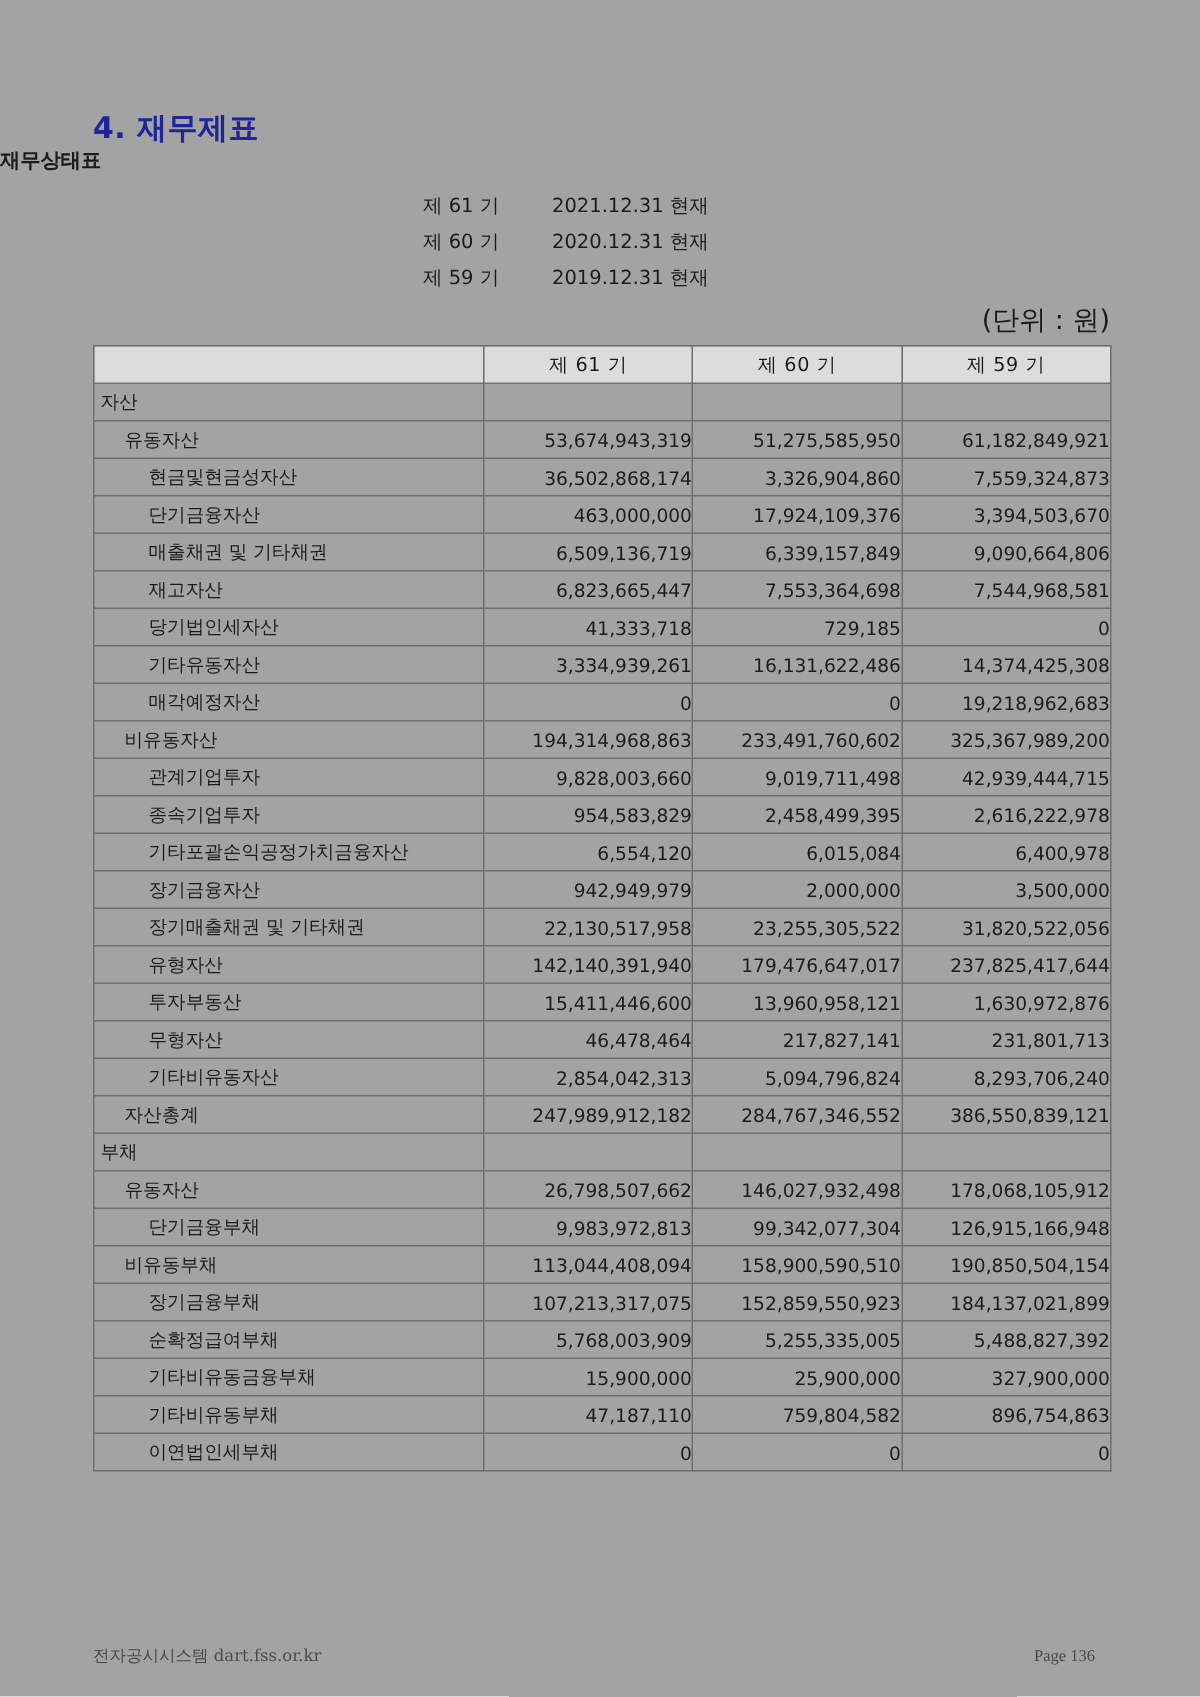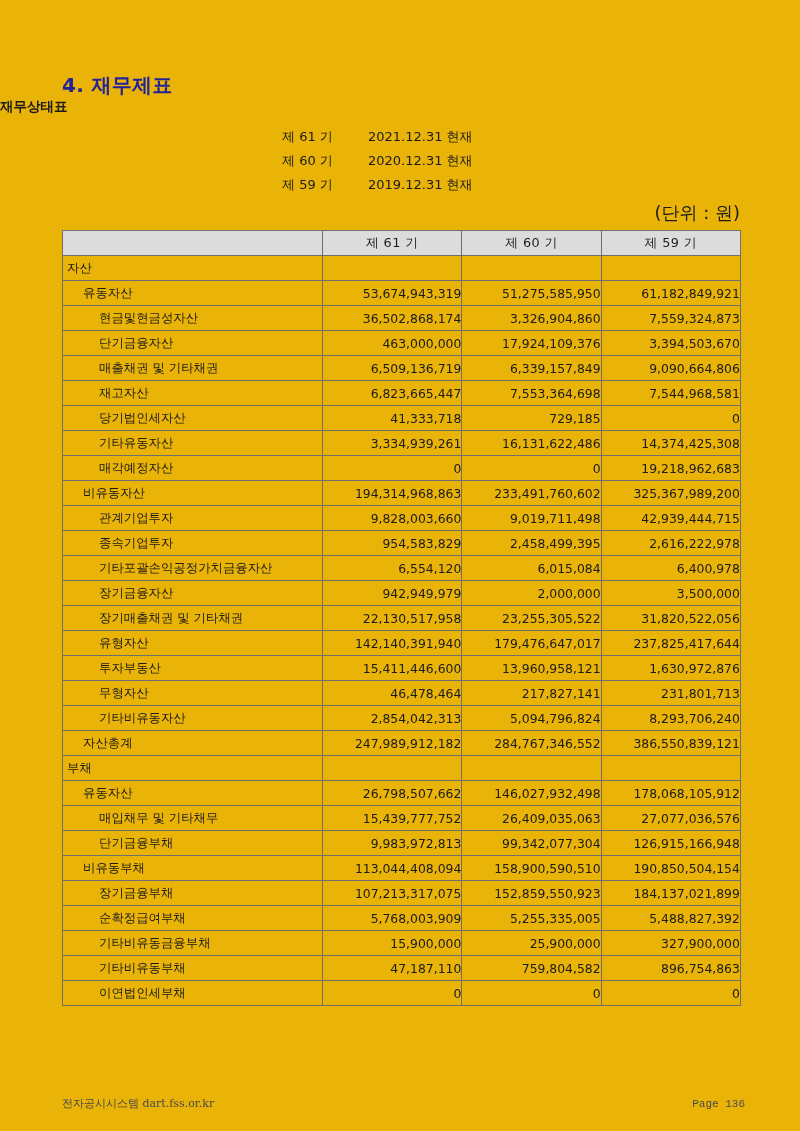--- a/index.html
+++ b/index.html
@@ -10,21 +10,21 @@
   }
   body {
     font-family: "DejaVu Sans", "Liberation Sans", sans-serif;
     color: #1b1b1b;
   }
   .page {
     position: relative;
     width: 800px;
     height: 1131px;
     box-sizing: border-box;
-    background: #eab308;
+    background: #a3a3a3;
     overflow: hidden;
   }
 
   
   .doc-heading {
     position: absolute;
     left: 62px;
     top: 72px;
     font-size: 20px;
     font-weight: bold;
@@ -124,30 +124,30 @@
     padding-right: 5px;
     white-space: nowrap;
     font-variant-numeric: tabular-nums;
   }
   td.num.empty { padding-right: 0; }
 
   
   .page-footer {
     position: absolute;
     left: 62px;
-    right: 55px;
+    right: 70px;
     top: 1096px;
     display: flex;
     justify-content: space-between;
     align-items: baseline;
     font-size: 11px;
     color: #4a4a4a;
   }
   .footer-left { font-family: "DejaVu Serif", "Liberation Serif", serif; }
-  .footer-right { font-family: Liberation Mono, monospace; text-align: right; }
+  .footer-right { font-family: Liberation Serif, serif; text-align: right; }
 </style>
 </head>
 <body>
 
 <div class="page">
 
   <div class="doc-heading" style="color: rgb(34, 34, 154);">4. 재무제표</div>
 
   <div class="stmt-title">재무상태표</div>
 
@@ -311,26 +311,20 @@
             <td class="num empty"></td>
             <td class="num empty"></td>
           </tr>
           <tr>
             <td class="lbl lv1"><span class="txt">유동자산</span></td>
             <td class="num">26,798,507,662</td>
             <td class="num">146,027,932,498</td>
             <td class="num">178,068,105,912</td>
           </tr>
           <tr>
-            <td class="lbl lv2"><span class="txt">매입채무 및 기타채무</span></td>
-            <td class="num">15,439,777,752</td>
-            <td class="num">26,409,035,063</td>
-            <td class="num">27,077,036,576</td>
-          </tr>
-          <tr>
             <td class="lbl lv2"><span class="txt">단기금융부채</span></td>
             <td class="num">9,983,972,813</td>
             <td class="num">99,342,077,304</td>
             <td class="num">126,915,166,948</td>
           </tr>
           <tr>
             <td class="lbl lv1"><span class="txt">비유동부채</span></td>
             <td class="num">113,044,408,094</td>
             <td class="num">158,900,590,510</td>
             <td class="num">190,850,504,154</td>

